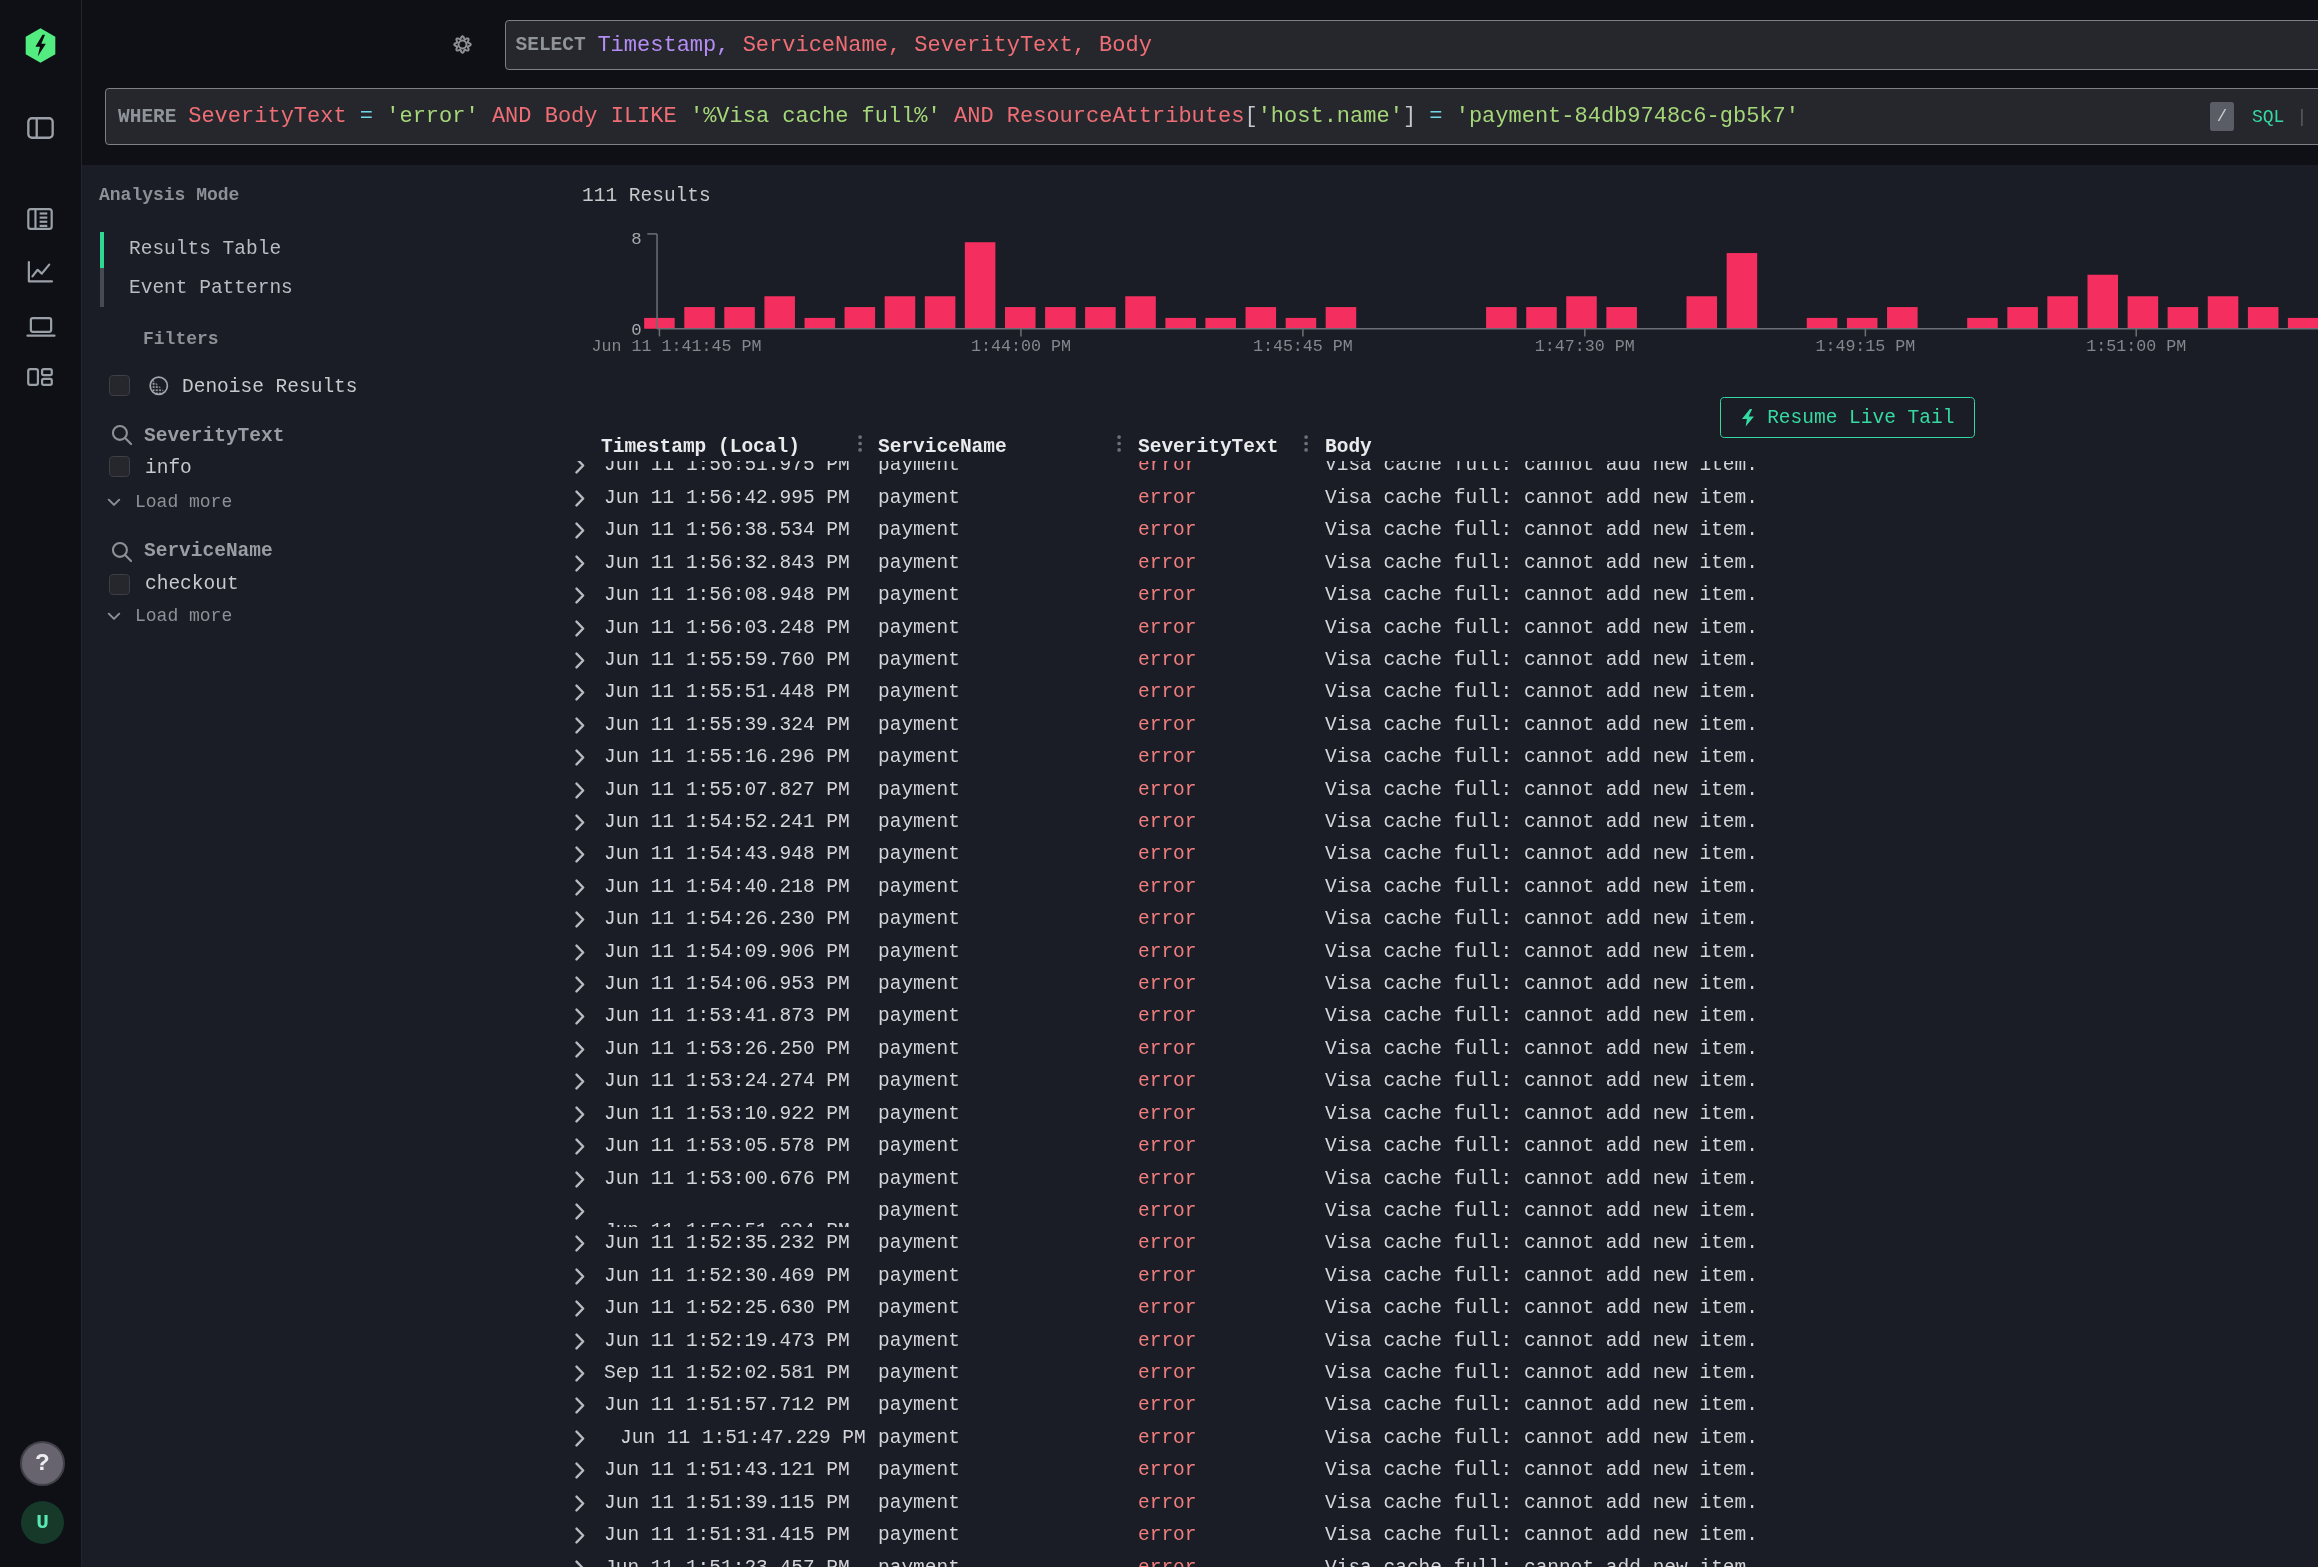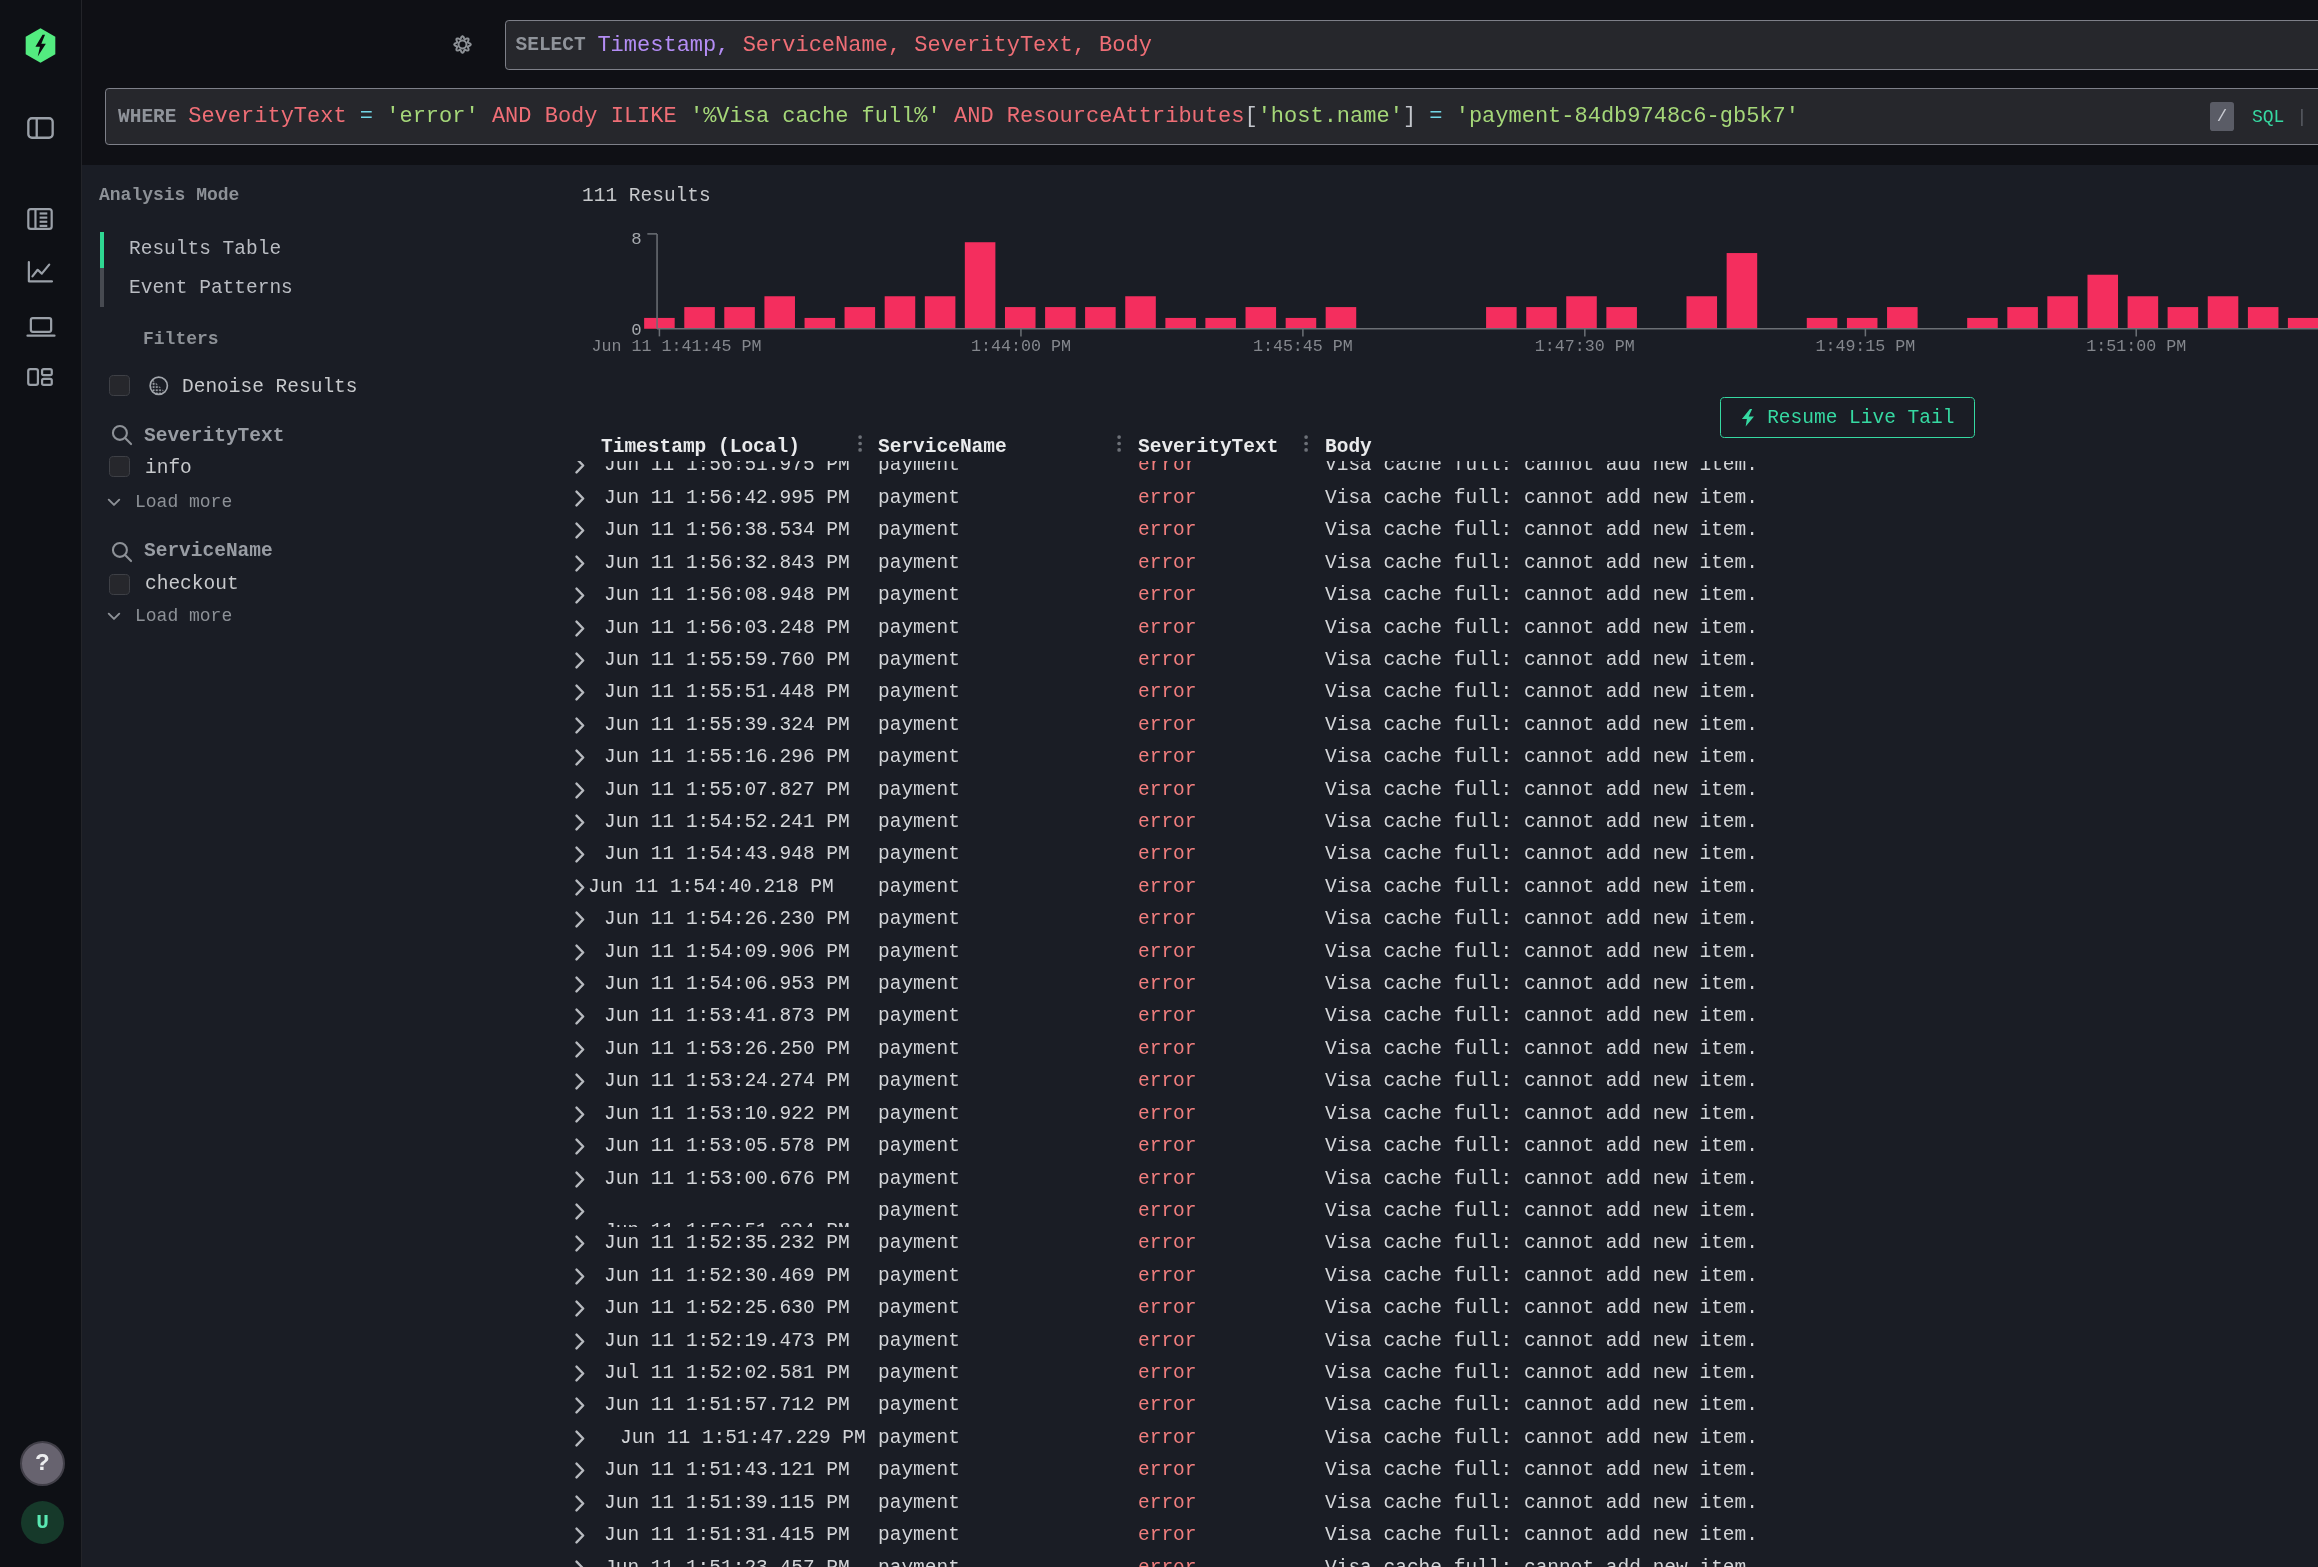--- a/index.html
+++ b/index.html
@@ -304,21 +304,21 @@
       </svg>
       <span class="cell" style="left:604px;">Jun 11 1:54:43.948 PM</span>
       <span class="cell" style="left:878px;">payment</span>
       <span class="cell" style="left:1138px;color:#f17e7e;">error</span>
       <span class="cell" style="left:1325px;">Visa cache full: cannot add new item.</span>
     </div>
 <div class="row" style="top:871px;height:32px;line-height:32px;">
       <svg class="cell" style="left:575px;top:7.8px;" width="9.7px" height="17px" viewBox="0 0 7 12.2" fill="none" stroke="#b7babf" stroke-width="1.7" stroke-linecap="round" stroke-linejoin="round">
         <path d="M1.1,1.1 L5.9,6.1 L1.1,11.1"></path>
       </svg>
-      <span class="cell" style="left:588px;">Jun 11 1:54:40.218 PM</span>
+      <span class="cell" style="left:604px;">Jun 11 1:54:40.218 PM</span>
       <span class="cell" style="left:878px;">payment</span>
       <span class="cell" style="left:1138px;color:#f17e7e;">error</span>
       <span class="cell" style="left:1325px;">Visa cache full: cannot add new item.</span>
     </div>
 <div class="row" style="top:903px;height:32px;line-height:32px;">
       <svg class="cell" style="left:575px;top:7.8px;" width="9.7px" height="17px" viewBox="0 0 7 12.2" fill="none" stroke="#b7babf" stroke-width="1.7" stroke-linecap="round" stroke-linejoin="round">
         <path d="M1.1,1.1 L5.9,6.1 L1.1,11.1"></path>
       </svg>
       <span class="cell" style="left:604px;">Jun 11 1:54:26.230 PM</span>
       <span class="cell" style="left:878px;">payment</span>
@@ -439,21 +439,21 @@
       </svg>
       <span class="cell" style="left:604px;">Jun 11 1:52:19.473 PM</span>
       <span class="cell" style="left:878px;">payment</span>
       <span class="cell" style="left:1138px;color:#f17e7e;">error</span>
       <span class="cell" style="left:1325px;">Visa cache full: cannot add new item.</span>
     </div>
 <div class="row" style="top:1357px;height:32px;line-height:32px;">
       <svg class="cell" style="left:575px;top:7.8px;" width="9.7px" height="17px" viewBox="0 0 7 12.2" fill="none" stroke="#b7babf" stroke-width="1.7" stroke-linecap="round" stroke-linejoin="round">
         <path d="M1.1,1.1 L5.9,6.1 L1.1,11.1"></path>
       </svg>
-      <span class="cell" style="left:604px;">Jul 11 1:52:02.581 PM</span>
+      <span class="cell" style="left:604px;">Sep 11 1:52:02.581 PM</span>
       <span class="cell" style="left:878px;">payment</span>
       <span class="cell" style="left:1138px;color:#f17e7e;">error</span>
       <span class="cell" style="left:1325px;">Visa cache full: cannot add new item.</span>
     </div>
 <div class="row" style="top:1389px;height:32px;line-height:32px;">
       <svg class="cell" style="left:575px;top:7.8px;" width="9.7px" height="17px" viewBox="0 0 7 12.2" fill="none" stroke="#b7babf" stroke-width="1.7" stroke-linecap="round" stroke-linejoin="round">
         <path d="M1.1,1.1 L5.9,6.1 L1.1,11.1"></path>
       </svg>
       <span class="cell" style="left:604px;">Jun 11 1:51:57.712 PM</span>
       <span class="cell" style="left:878px;">payment</span>

